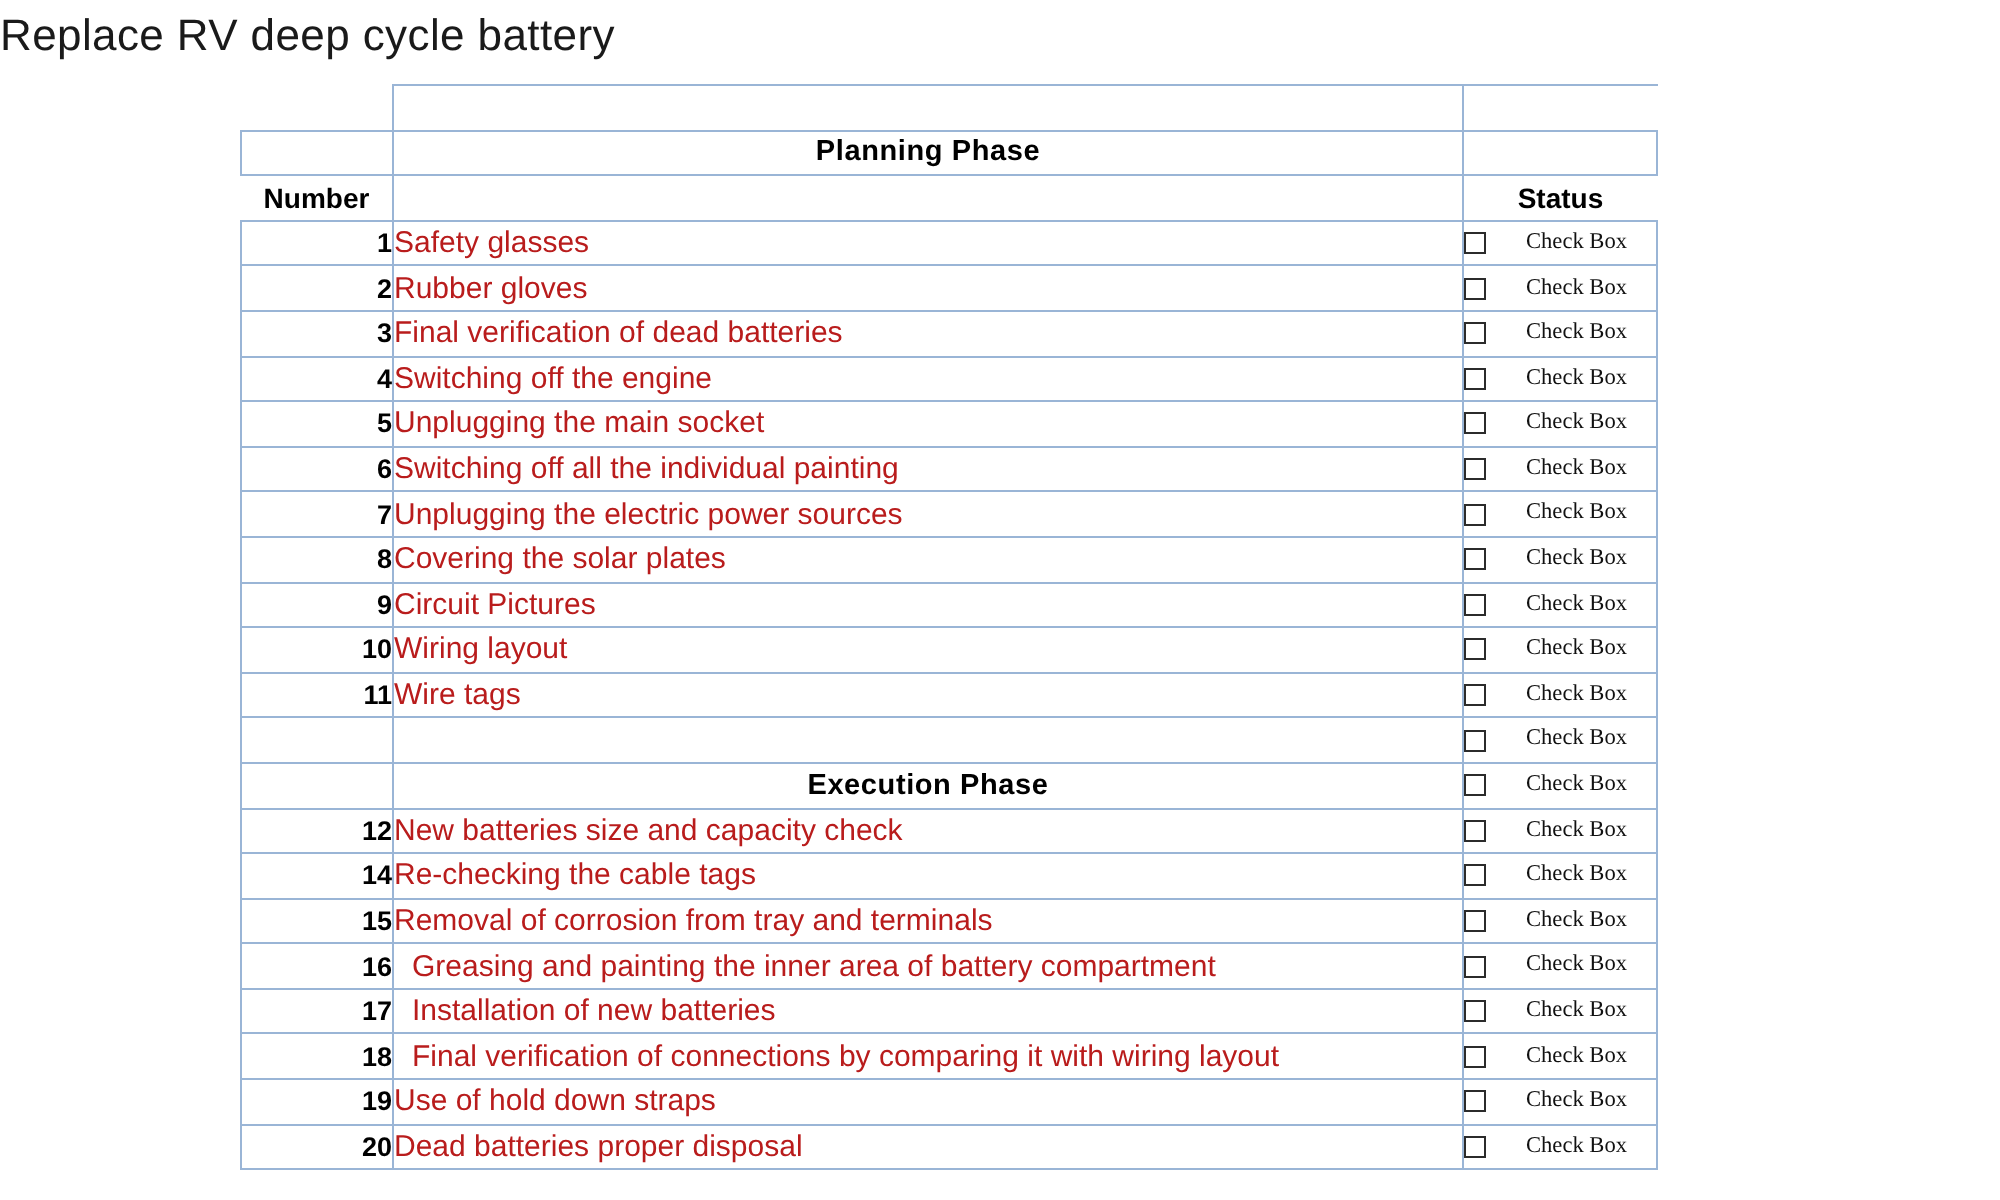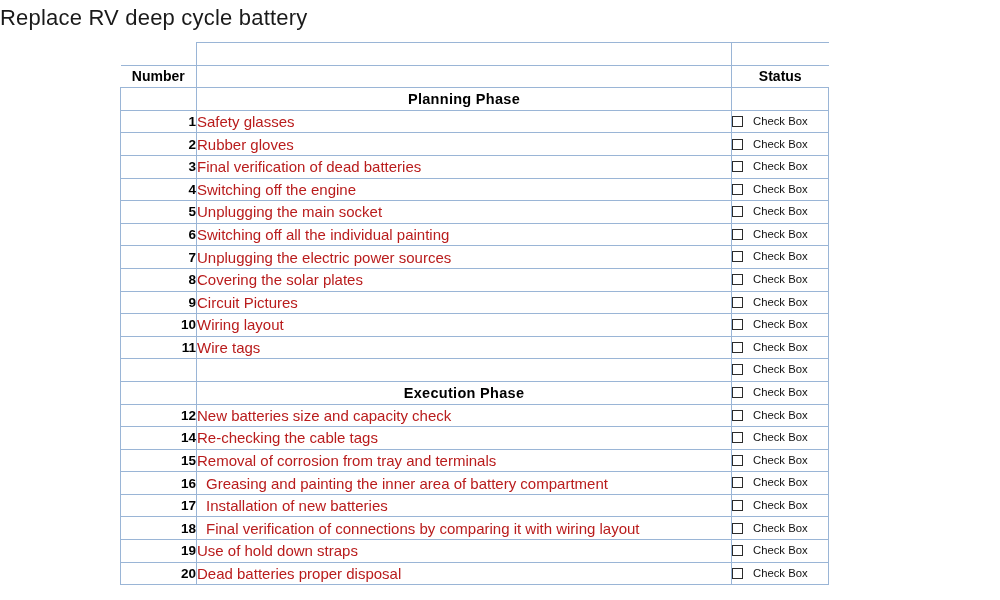--- a/index.html
+++ b/index.html
@@ -74,22 +74,24 @@
   }
   td.desc.indent { padding-left: 9px; margin-left: 44px; }
 
   
   td.status {
     padding-left: 8px;
     border-right: none;
   }
   .cbwrap {
     display: flex;
-    gap: 10px;
+    align-items: center;
+    gap: 20px;
     line-height: 1;
+    font-family: Liberation Serif, serif;
   }
   .cbbox {
     width: 11px;
     height: 11px;
     border: 1.4px solid #2b2b2b;
     background: #ffffff;
     flex: 0 0 auto;
     box-sizing: border-box;
   }
   .cblabel {
@@ -144,30 +146,30 @@
         <col class="c-desc">
         <col class="c-status">
     </colgroup>
     <tbody id="rows-body">
         <tr>
           <td class="topband left"></td>
           <td class="topband"></td>
           <td class="topband right"></td>
         </tr>
         <tr>
+          <td class="num white"></td>
+          <td class="phase">Planning  Phase</td>
+          <td class="status white"></td>
+        </tr>
+        <tr>
           <td class="num colhdr numhdr">Number</td>
           <td class="colhdr"></td>
           <td class="colhdr stathdr">Status</td>
         </tr>
         <tr>
-          <td class="num white"></td>
-          <td class="phase">Planning  Phase</td>
-          <td class="status white"></td>
-        </tr>
-        <tr>
           <td class="num white">1</td>
           <td class="desc white">Safety glasses</td>
           <td class="status white">
             <div class="cbwrap">
               <span class="cbbox"></span>
               <span class="cblabel">Check Box</span>
             </div>
           </td>
         </tr>
         <tr>

